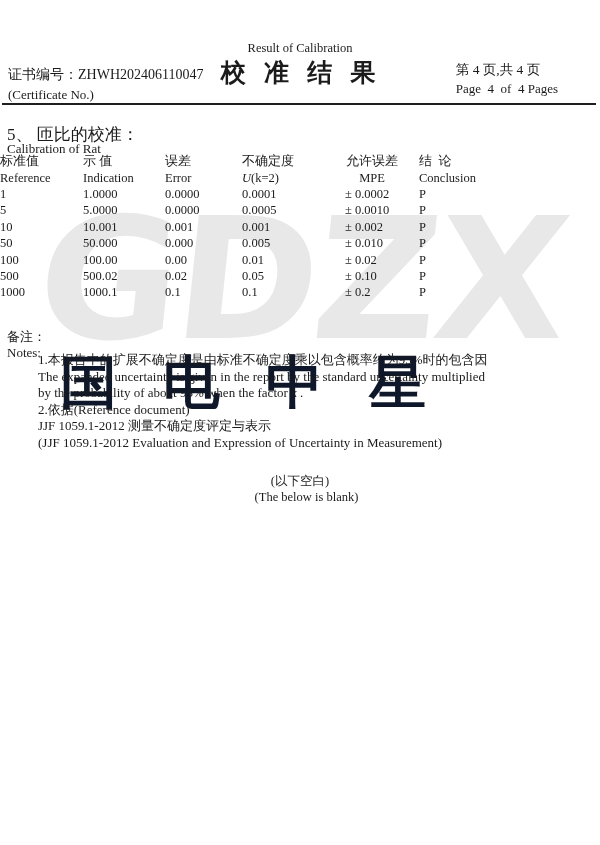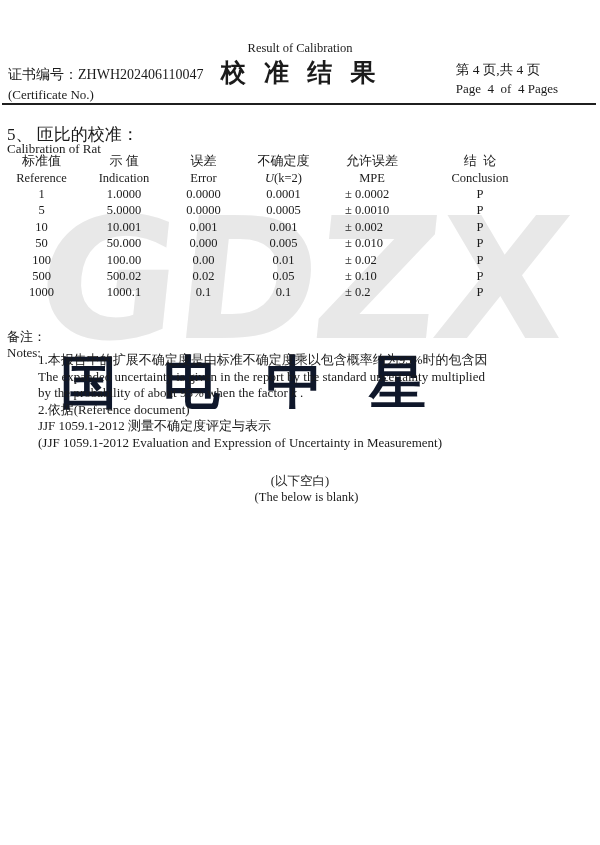--- a/index.html
+++ b/index.html
@@ -38,21 +38,21 @@
   .page-en { font-size:13px; white-space:pre; margin-top:2px; }
   .rule { left:2px; top:103px; width:594px; height:2.4px; background:#1f1f1f; }
   
   .sec-cn { left:7px; top:123px; font-size:17px; }
   .sec-en { left:7px; top:141px; font-size:13px; }
   
   table.cal { position:absolute; left:0; top:152px; width:541px; border-collapse:collapse; table-layout:fixed; }
   table.cal col.c1{width:83px;} table.cal col.c2{width:82px;} table.cal col.c3{width:77px;}
   table.cal col.c4{width:83px;} table.cal col.c5{width:94px;} table.cal col.c6{width:122px;}
   table.cal th, table.cal td {
-    font-weight:normal; text-align:center; vertical-align:middle;
+    font-weight:normal; text-align:left; vertical-align:middle;
     font-size:12.5px; height:16.4px; padding:0; white-space:pre;
   }
   table.cal th.cn { font-size:13px; height:17px; }
   table.cal td.mpe, table.cal th.mpe-h { text-align:left; padding-left:20px; }
   table.cal th.mpe-h { text-align:center; padding-left:0; }
   .ital { font-style:italic; }
   
   .notes-label-cn { left:7px; top:328px; font-size:13px; }
   .notes-label-en { left:7px; top:345px; font-size:13px;text-align:right; }
   .notes-body { left:38px; top:352px; width:470px; font-size:13px; }

